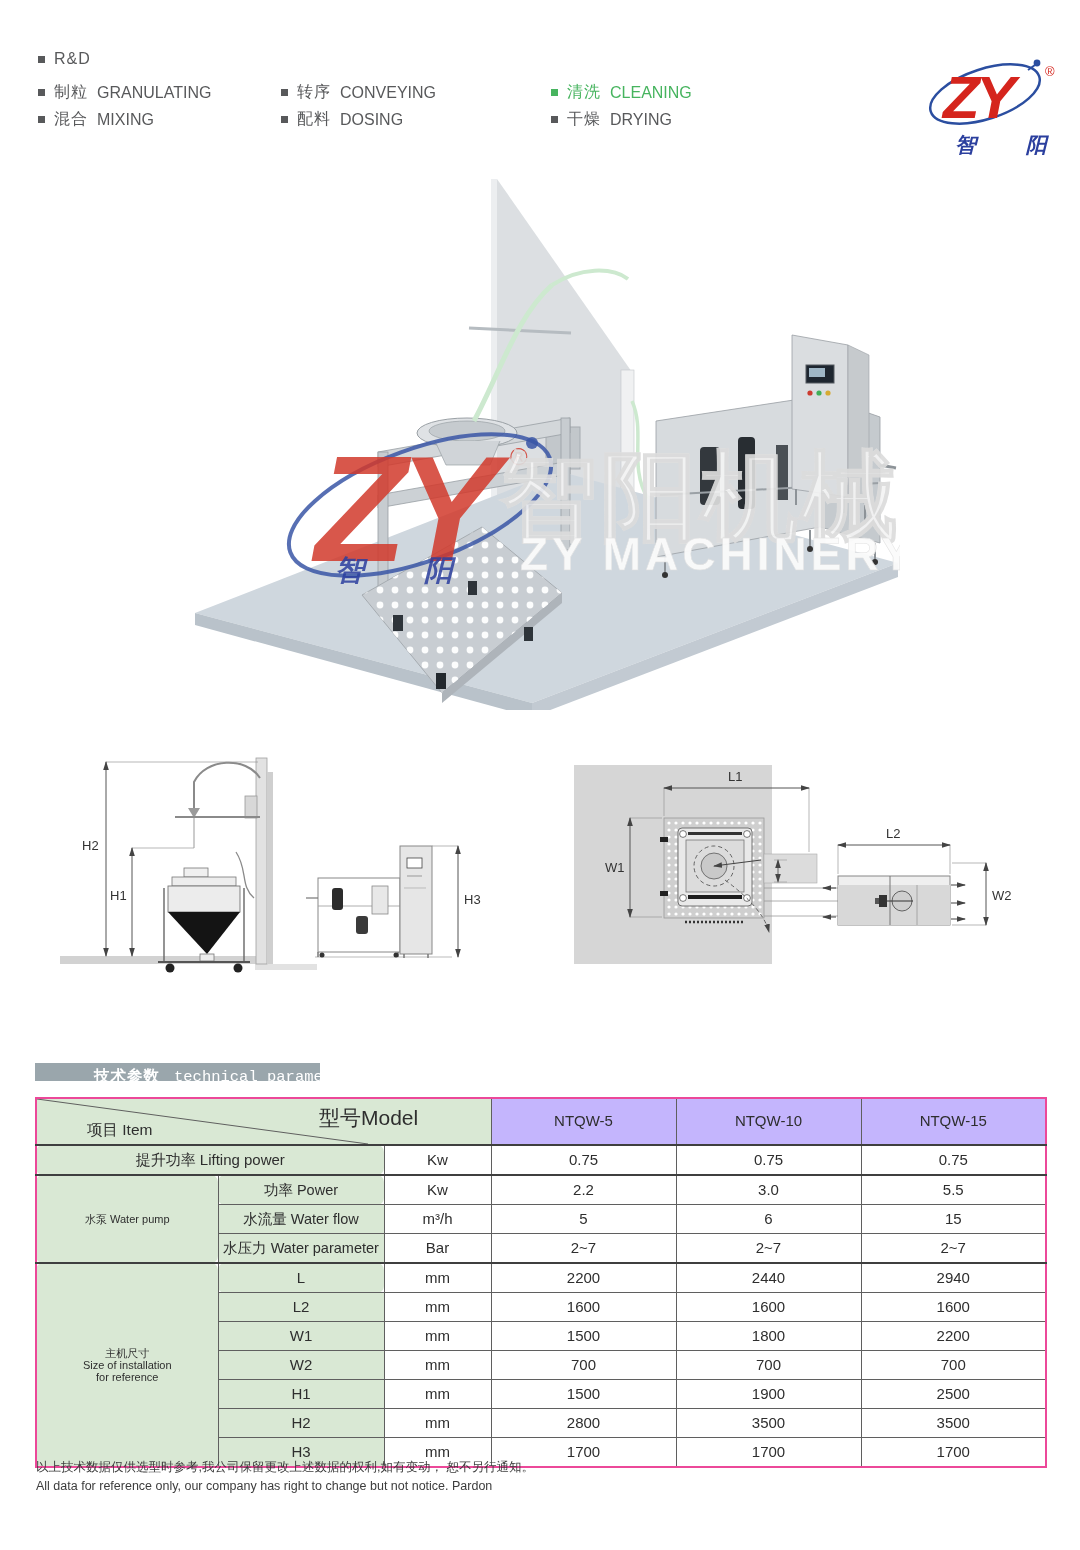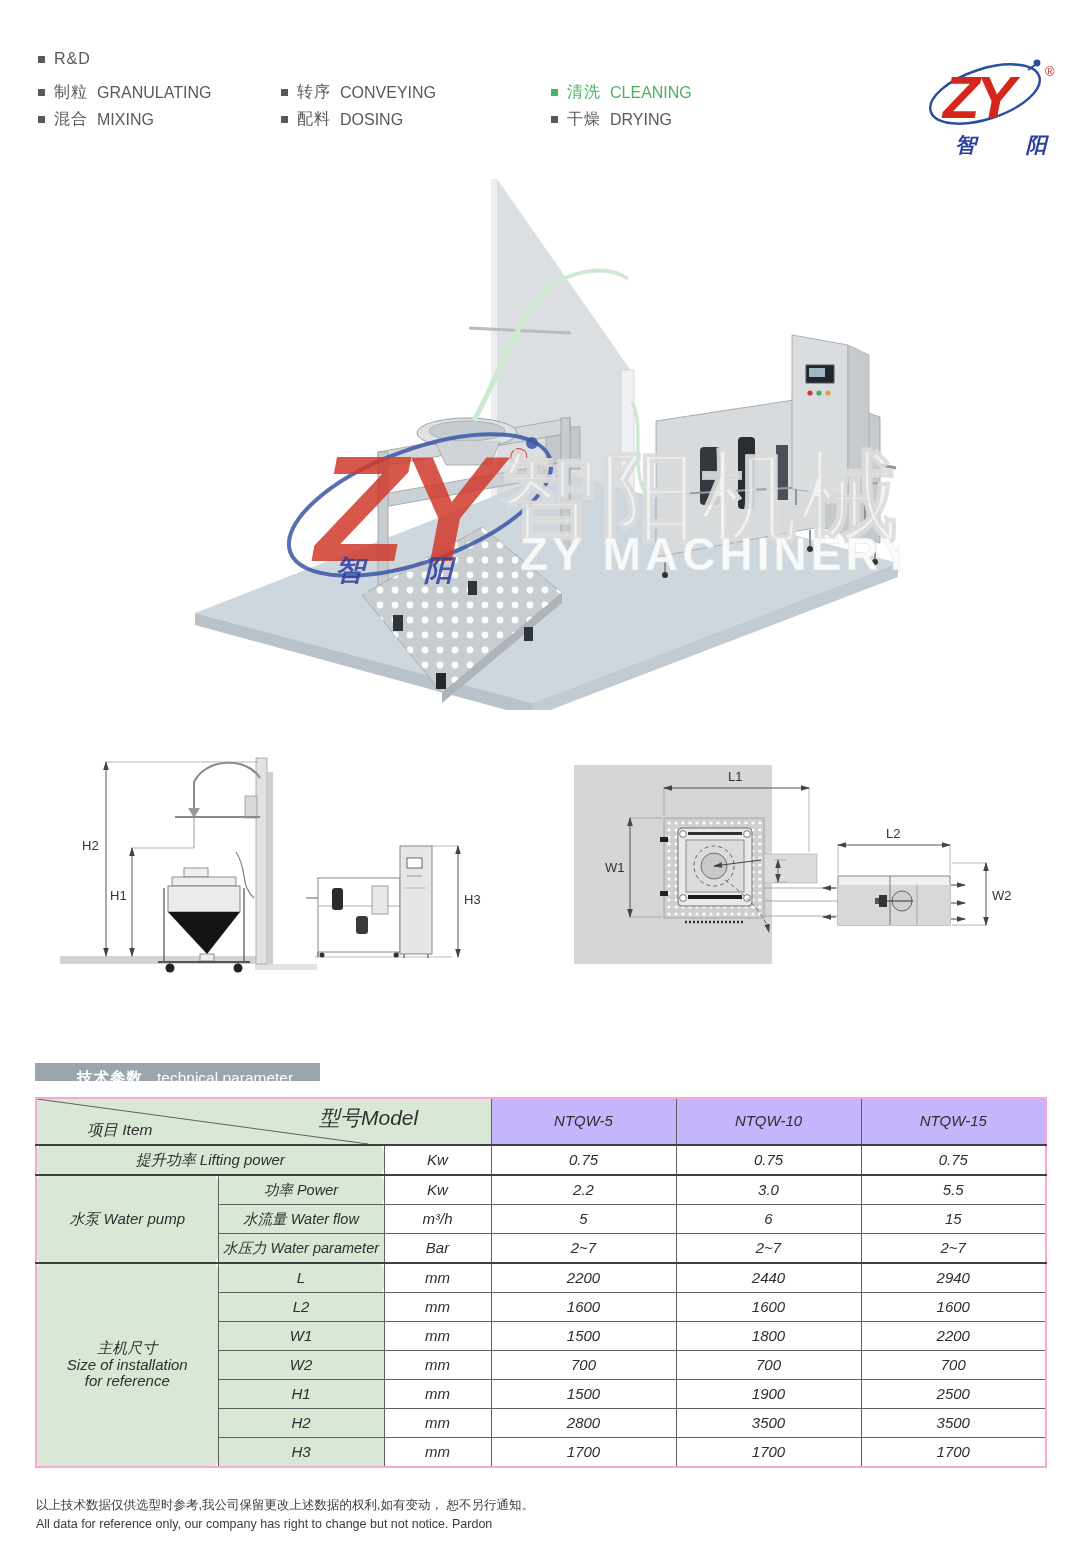--- a/index.html
+++ b/index.html
@@ -25,42 +25,42 @@
 
   
   .hero{position:absolute;left:180px;top:165px;}
 
   
   .draw-left{position:absolute;left:60px;top:748px;}
   .draw-right{position:absolute;left:565px;top:748px;}
 
   
   .badge{position:absolute;left:35px;top:1063px;width:285px;height:18px;line-height:29px;
-         background:#9aa6ac;color:#ffffff;font-size:15.5px;padding-left:42px;box-sizing:border-box;
-         white-space:nowrap;}
+         background:#9aa6ac;color:#ffffff;font-size:15.5px;padding-left:59px;box-sizing:border-box;
+         white-space:nowrap;font-family:Liberation Mono, monospace;}
   .badge .zh{font-weight:bold;margin-right:14px;letter-spacing:1px;}
 
   
   table.spec{position:absolute;left:35px;top:1097px;width:1010px;border-collapse:collapse;
-             table-layout:fixed;font-size:15px;color:#2e2e2e;border:2px solid #f9a8d4;font-style:italic;}
+             table-layout:fixed;font-size:15px;color:#2e2e2e;border:2px solid #ec4899;}
   table.spec td{border:1px solid #5f5f5f;text-align:center;vertical-align:middle;
                 padding:0;height:28px;line-height:1.12;white-space:nowrap;overflow:hidden;}
   table.spec tr.hdr td{height:45px;}
   td.green{background:#d9e8d4;}
   td.model-cell{background:#c4b5fd;margin-top:36px;}
   tr.thick td{border-top:2px solid #3f3f3f;border-radius:7px;}
   td.corner{position:relative;}
   td.corner svg{position:absolute;left:0;top:0;width:100%;height:100%;}
   .corner-item{position:absolute;left:50px;bottom:6px;font-size:15.5px;}
   .corner-model{position:absolute;left:282px;top:7px;font-size:21px;}
-  td.group-label{white-space:normal;line-height:1.3;font-size:15px;}
+  td.group-label{white-space:normal;line-height:1.3;font-size:11px;}
   td.sub-label{font-size:14.5px;}
 
   
-  .footer{position:absolute;left:36px;top:1458px;font-size:12.5px;color:#3c3c3c;line-height:1.5;margin-top:38px;}
+  .footer{position:absolute;left:36px;top:1458px;font-size:12.5px;color:#3c3c3c;line-height:1.5;}
 </style>
 </head>
 <body>
 
 <div class="page">
 
   <div class="menu">
     <div class="menu-line l1">
       <div class="menu-item">
         <span class="bullet"></span>

